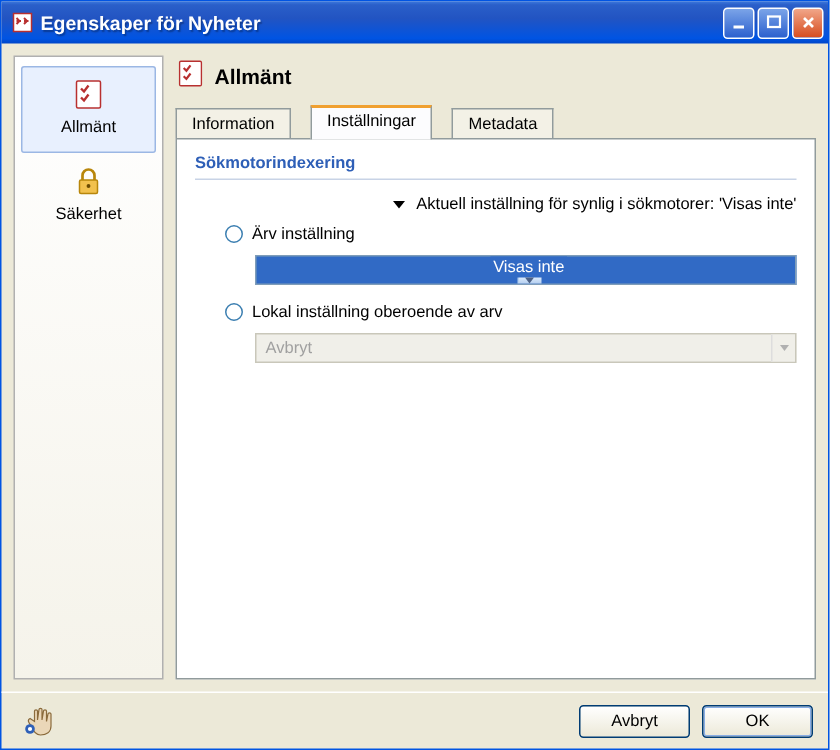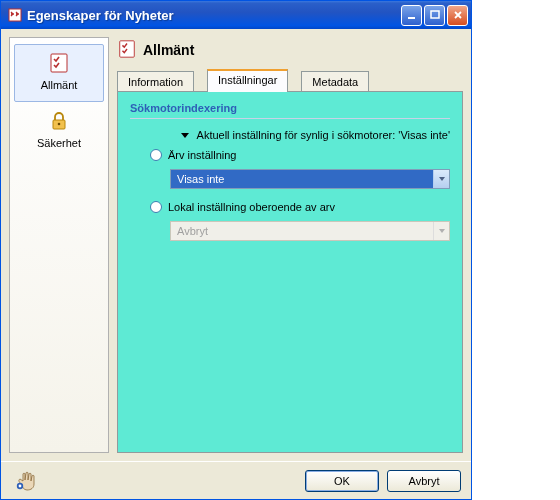--- a/index.html
+++ b/index.html
@@ -1,18 +1,18 @@
 <!DOCTYPE html>
 <html><head>
 <meta charset="utf-8">
 <style>
 * { box-sizing: border-box; margin: 0; padding: 0; }
 body { font-family: Tahoma, sans-serif; font-size: 11px; background: #fff; width: 560px; height: 500px; overflow: hidden; }
 
-.window { width: 472px; height: 500px; border: 1px solid #0054E3; background: #ECE9D8; display: flex; flex-direction: column; }
+.window { width: 553px; height: 500px; border: 1px solid #0054E3; background: #ECE9D8; display: flex; flex-direction: column; }
 
 .titlebar { height: 28px; background: linear-gradient(to bottom, #3B77DD 0%, #2A5FC9 8%, #2254C2 40%, #0054E3 88%, #0046C8 100%); display: flex; align-items: center; padding: 0 3px 0 6px; color: #fff; }
 .titlebar-icon { width: 16px; height: 16px; margin-right: 4px; display:flex; align-items:center; justify-content:center;}
 .titlebar-title { flex: 1; font-weight: bold; font-size: 13px; text-shadow: 1px 1px 1px rgba(0,0,0,0.3); }
 .winbtn { width: 21px; height: 21px; margin-left: 2px; border: 1px solid #fff; border-radius: 3px; display:flex; align-items:center; justify-content:center; color:#fff; font-weight:bold; font-size:12px; }
 .winbtn.min, .winbtn.max { background: linear-gradient(to bottom, #7BA4E8, #2C60CE); }
 .winbtn.close { background: linear-gradient(to bottom, #F1A689, #D64D1F); }
 
 .content { flex: 1; display: flex; padding: 8px; gap: 8px; }
 
@@ -25,33 +25,33 @@
 
 .main { flex: 1; display:flex; flex-direction:column; }
 .main-header { display:flex; align-items:center; gap:6px; padding: 2px 0 8px 0; }
 .main-title { font-size: 14px; font-weight: bold; color:#000; }
 
 .tabbar { display:flex; position:relative; z-index:2; }
 .tab { padding: 4px 10px 3px 10px; border: 1px solid #919B9C; border-bottom: none; background: #F3F1E6; margin-right: 13px; font-size:11px; cursor:pointer; position:relative; }
 .tab.active { background: #FCFCFE; border-top: 2px solid #F0A030; padding-top: 3px; z-index:3; margin-bottom:-1px; }
 .tab:not(.active) { margin-top:2px; }
 
-.tabpanel { flex:1; border: 1px solid #919B9C; background: #5eead4; padding: 10px 12px; position:relative; z-index:1; }
+.tabpanel { flex:1; border: 1px solid #919B9C; background: #ffffff; padding: 10px 12px; position:relative; z-index:1; }
 
 .section-title { color: #2E5FB7; font-weight: bold; font-size: 11px; border-bottom: 1px solid #C8D3E6; padding-bottom: 4px; margin-bottom: 10px; }
 
 .setting-row { display:flex; align-items:center; gap:4px; margin-bottom: 8px; padding-left: 6px; justify-content: flex-end; }
 .disclosure { width:0; height:0; border-left:4px solid transparent; border-right:4px solid transparent; border-top:5px solid #000; margin-right:4px; }
 
 .radio-row { display:flex; align-items:center; gap:6px; margin: 1px 0 8px 20px; }
 .radio { width:12px; height:12px; border:1px solid #3C7FB1; border-radius:50%; background:#fff; position:relative; }
 .radio.checked::after { content:''; position:absolute; top:2px; left:2px; width:6px; height:6px; border-radius:50%; background: radial-gradient(circle at 30% 30%, #79D04A, #3A8C1A); }
 
 .dropdown { margin: 4px 0 12px 40px; height: 20px; border: 1px solid #7F9DB9; display:flex; align-items:center; padding: 0 0 0 4px; font-size:11px; background:#fff; }
-.dropdown.selected { background:#316AC5; }
+.dropdown.selected { background:#316AC5;flex-direction:column; }
 .dropdown.selected .dd-text { background:#316AC5; color:#fff; }
 .dropdown.disabled { background:#F0EFE9; color:#A0A0A0; border-color:#C9C7BA; }
 .dd-text { flex:1; padding:1px 2px; }
 .dd-arrow { width:16px; height:18px; background: linear-gradient(to bottom, #DBEAFB, #B5CFF0); border-left:1px solid #B5CFF0; display:flex; align-items:center; justify-content:center; }
 .dropdown.disabled .dd-arrow { background:#F0EFE9; border-left:1px solid #DDD; }
 .dd-caret { width:0; height:0; border-left:3px solid transparent; border-right:3px solid transparent; border-top:4px solid #4D6185; }
 .dropdown.disabled .dd-caret { border-top-color:#B0B0B0; }
 
 .footer { height: 38px; display:flex; align-items:center; justify-content:flex-end; padding: 0 10px; gap:8px; border-top:1px solid #fff; }
 .footer-left { flex:1; display:flex; align-items:center; padding-left:4px; }
@@ -169,16 +169,16 @@
   <div class="footer">
     <div class="footer-left">
       <span class="hand-icon">
         <svg width="24" height="22" viewBox="0 0 24 22">
             <path d="M6 14 C4 12 3 10 5 9 L8 11 L8 4 C8 3 10 3 10 4 L10 10 L11 3 C11 2 13 2 13 3 L13 10 L14 4 C14 3 16 3 16 4 L16 11 L17 6 C17 5 19 5 19 6 L19 14 C19 18 16 20 12 20 C9 20 7 17 6 14 Z" fill="#EAD7B8" stroke="#8A6A3B" stroke-width="0.8"></path>
             <circle cx="5" cy="16" r="3.2" fill="#2E5FB7"></circle>
             <circle cx="5" cy="16" r="1.4" fill="#fff"></circle>
           </svg>
       </span>
     </div>
+    <button class="btn">Avbryt</button>
     <button class="btn default">OK</button>
-    <button class="btn">Avbryt</button>
   </div>
 </div>
 
 </body></html>

